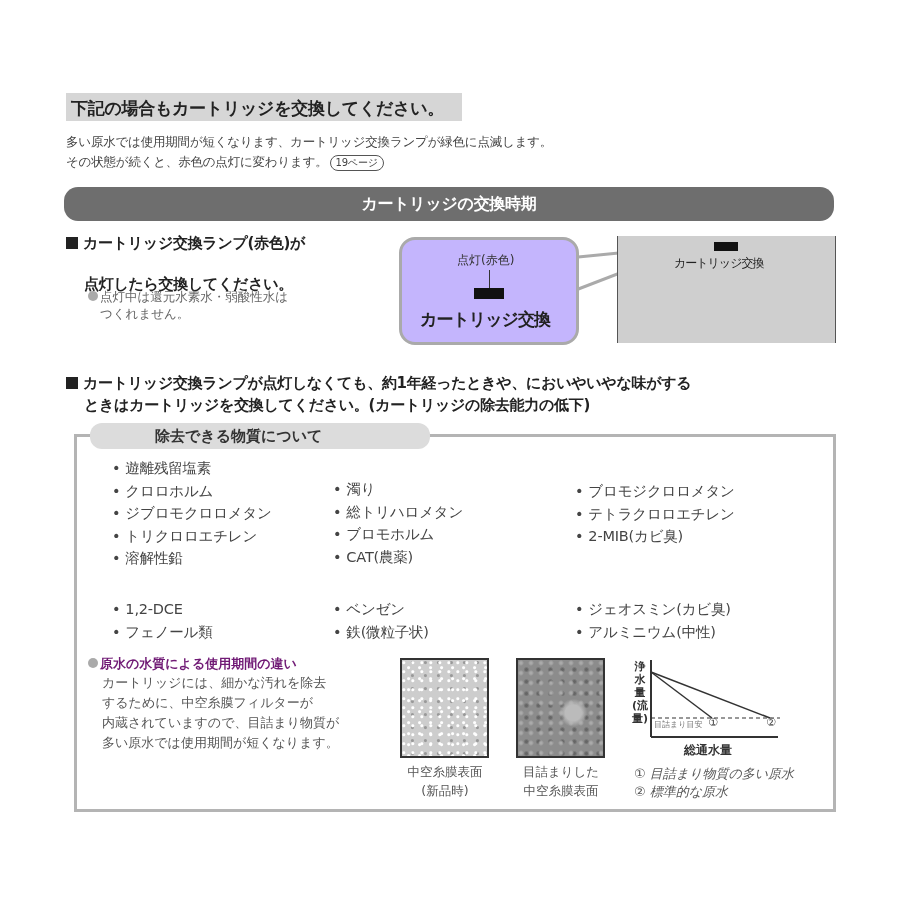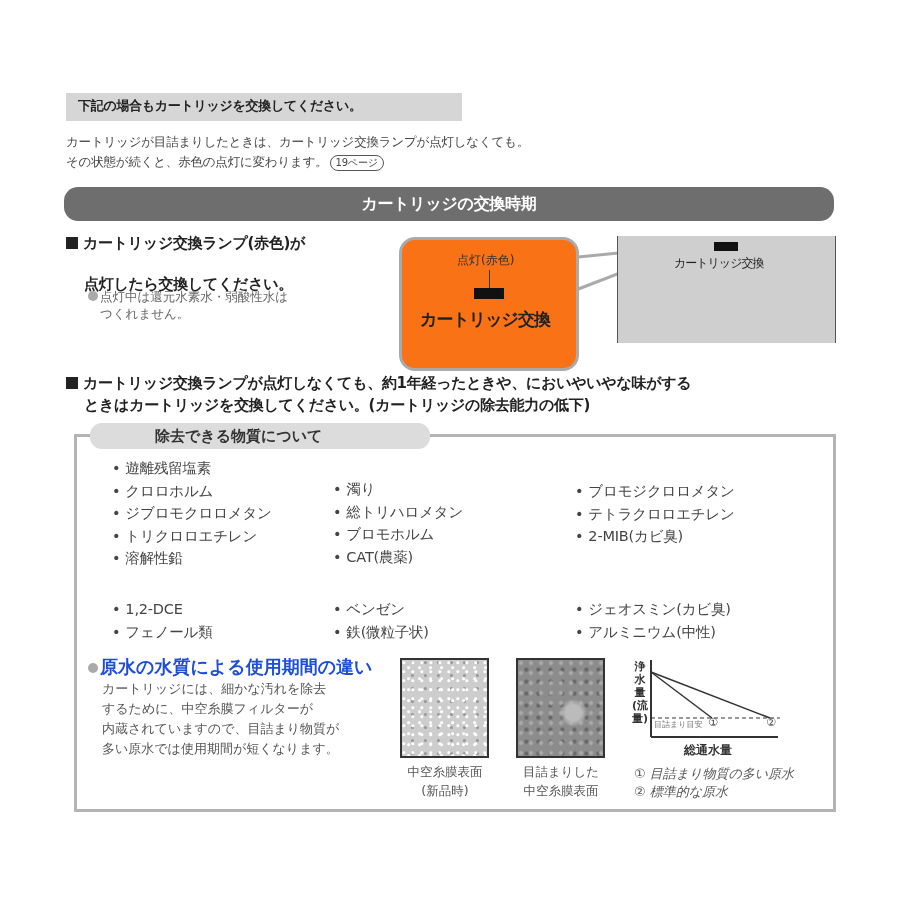--- a/index.html
+++ b/index.html
@@ -1,61 +1,61 @@
 <!DOCTYPE html>
 <html><head>
 <meta charset="utf-8">
 <style>
   * { box-sizing: border-box; margin: 0; padding: 0; }
   html, body { width: 900px; height: 900px; background: #ffffff; overflow: hidden; }
   body { position: relative; font-family: "DejaVu Sans", "Liberation Sans", sans-serif; color: #333; }
   .abs { position: absolute; }
 
-  .top-title { left: 66px; top: 93px; width: 396px; height: 28px; background: #d6d6d6; font-size: 13px; font-weight: bold; color: #222; padding: 4px 0 0 12px; letter-spacing: -0.3px; }
+  .top-title { left: 66px; top: 93px; width: 396px; height: 28px; background: #d6d6d6; font-size: 17px; font-weight: bold; color: #222; padding: 4px 0 0 5px; letter-spacing: -0.3px; }
   .intro { left: 66px; top: 132px; font-size: 12.5px; color: #444; line-height: 20px; letter-spacing: -0.2px; }
   .pageref { display: inline-block; border: 1px solid #555; border-radius: 9px; font-size: 10px; padding: 0 5px; line-height: 14px; margin-left: 2px; }
 
   .section-bar { left: 64px; top: 187px; width: 770px; height: 34px; background: #6e6e6e; border-radius: 14px; color: #fff; font-size: 16px; font-weight: bold; text-align: center; line-height: 34px; letter-spacing: -0.3px; }
 
   .h-block { font-size: 15px; font-weight: bold; color: #222; line-height: 22px; letter-spacing: -0.3px; }
   .sq { display: inline-block; width: 12px; height: 12px; background: #222; margin-right: 5px; vertical-align: -1px; }
   .note { font-size: 12.5px; color: #666; line-height: 17px; }
   .dot { display: inline-block; width: 10px; height: 10px; border-radius: 50%; background: #aaa; margin-right: 2px; }
 
-  .bubble { left: 399px; top: 237px; width: 180px; height: 134px; border: 3px solid #aaa; border-radius: 16px; background: #f97316; }
+  .bubble { left: 399px; top: 237px; width: 180px; height: 108px; border: 3px solid #aaa; border-radius: 16px; background: #c4b5fd; }
   .bubble-tail { left: 560px; top: 238px; width: 140px; height: 60px; }
   .panel { left: 617px; top: 236px; width: 219px; height: 107px; background: #cfcfcf; border-left: 1px solid #555; border-right: 1px solid #555; }
   .lamp { width: 24px; height: 9px; background: #111; }
   .reset-btn { left: 50px; top: 45px; width: 120px; height: 47px; border: 2.5px solid #222; border-radius: 10px; text-align: center; }
 
   .frame { left: 74px; top: 434px; width: 762px; height: 378px; border: 3px solid #b4b4b4; border-top: none; }
   .frame-top-left { left: 74px; top: 434px; width: 20px; height: 3px; background: #b4b4b4; }
   .frame-top-right { left: 428px; top: 434px; width: 408px; height: 3px; background: #b4b4b4; }
   .tag { left: 90px; top: 423px; width: 340px; height: 26px; background: #dcdcdc; border-radius: 12px; font-size: 15px; font-weight: bold; color: #333; padding-left: 65px; line-height: 26px; }
 
   .items { font-size: 14.5px; color: #444; line-height: 22.5px; letter-spacing: -0.2px; }
   .items li { list-style: none; }
   .items li::before { content: "•"; margin-right: 5px; }
 
-  .sub-h { font-size: 18px; font-weight: bold; color: #1d4ed8; }
+  .sub-h { font-size: 13px; font-weight: bold; color: #701a75; }
   .sub-p { font-size: 13px; color: #555; line-height: 20px; }
 
   .photo { width: 89px; height: 100px; border: 2px solid #333; }
   .photo1 { background: radial-gradient(circle at 20% 30%, #fff 1px, transparent 2px), radial-gradient(circle at 60% 70%, #fff 1px, transparent 2px), radial-gradient(circle at 80% 20%, #999 1px, transparent 2px), #cdcdcd; background-size: 9px 9px, 11px 11px, 13px 13px, auto; }
   .photo2 { background: radial-gradient(circle at 65% 55%, #bbb 0, #bbb 8px, transparent 14px), radial-gradient(circle at 30% 30%, #aaa 1px, transparent 3px), radial-gradient(circle at 70% 80%, #666 1px, transparent 3px), #8c8c8c; background-size: auto, 10px 10px, 12px 12px, auto; }
   .caption { font-size: 12.5px; color: #555; text-align: center; line-height: 19px; }
 
   .legend { font-size: 13px; color: #555; line-height: 18px; font-style: italic; }
 </style>
 </head>
 <body>
 
 <div class="abs top-title">下記の場合もカートリッジを交換してください。</div>
 <div class="abs intro">
-  <div>カートリッジが目詰まりしたときは、カートリッジ交換ランプが点灯しなくても。</div>
+  <div>多い原水では使用期間が短くなります、カートリッジ交換ランプが緑色に点滅します。</div>
   <div><span>その状態が続くと、赤色の点灯に変わります。</span><span class="pageref">19ページ</span></div>
 </div>
 
 <div class="abs section-bar">カートリッジの交換時期</div>
 
 <div class="abs h-block" style="left:66px;top:232px;">
   <div><span class="sq"></span><span>カートリッジ交換ランプ(赤色)が</span></div>
   <div style="padding-left:18px;margin-top:19px;">点灯したら交換してください。</div>
 </div>
 <div class="abs note" style="left:88px;top:288px;">

